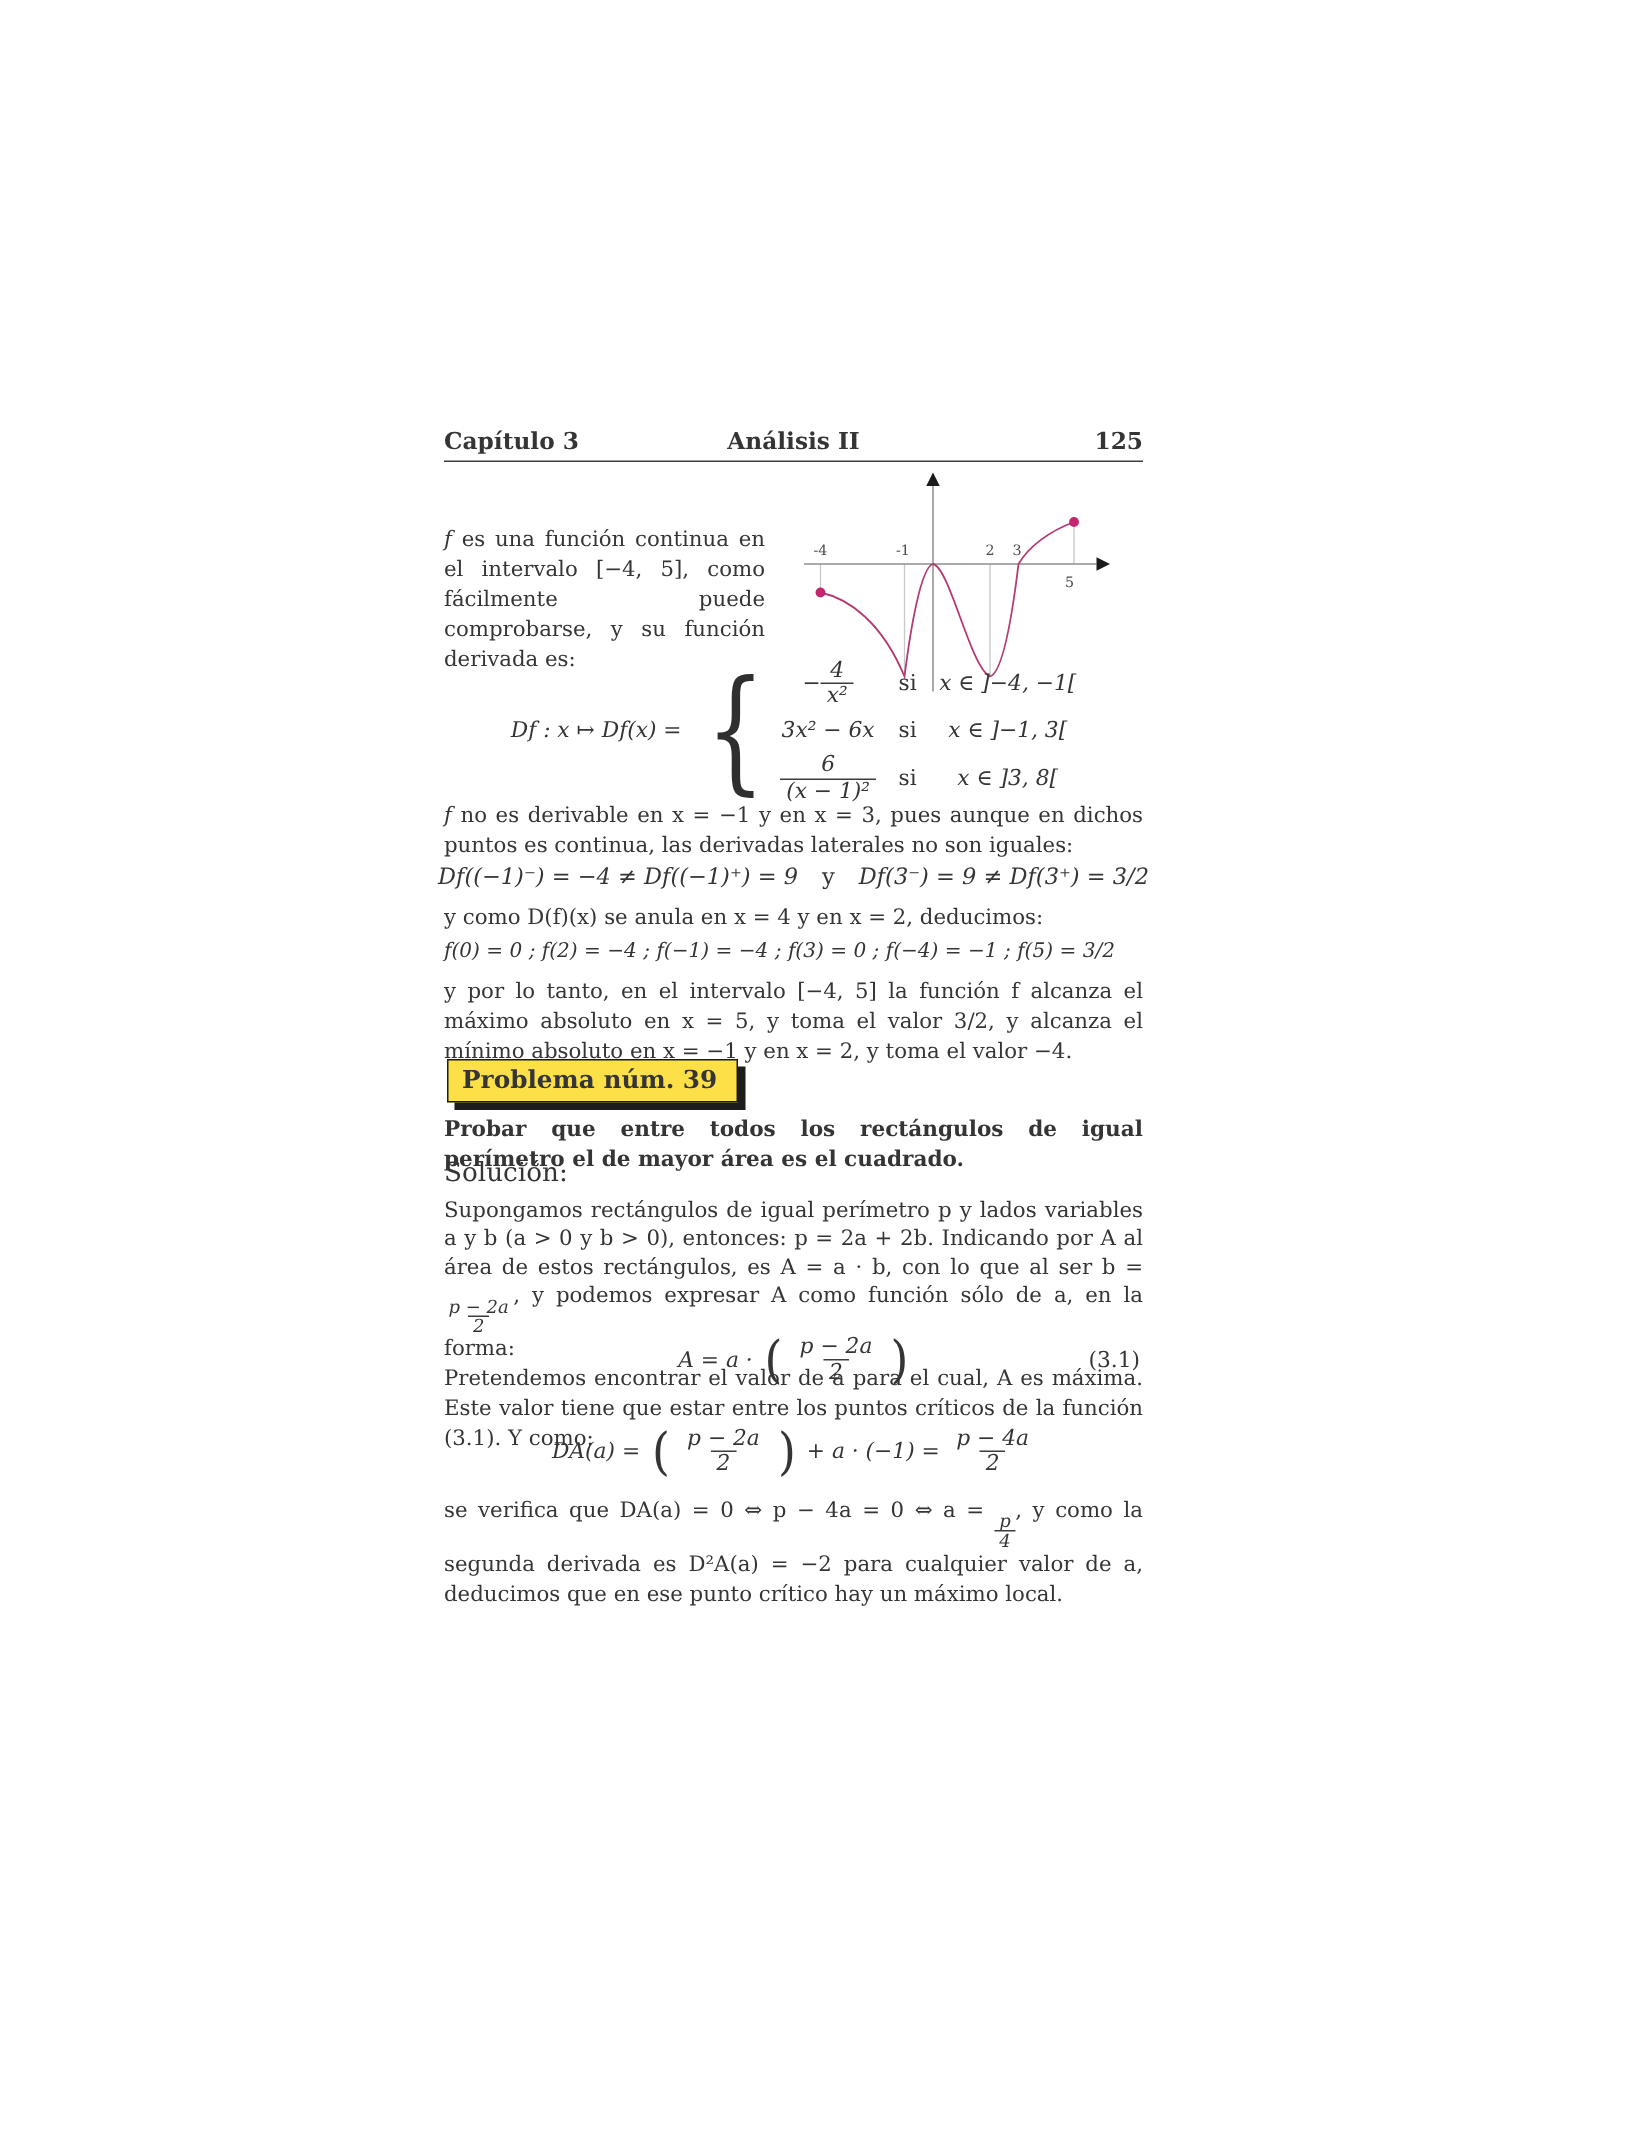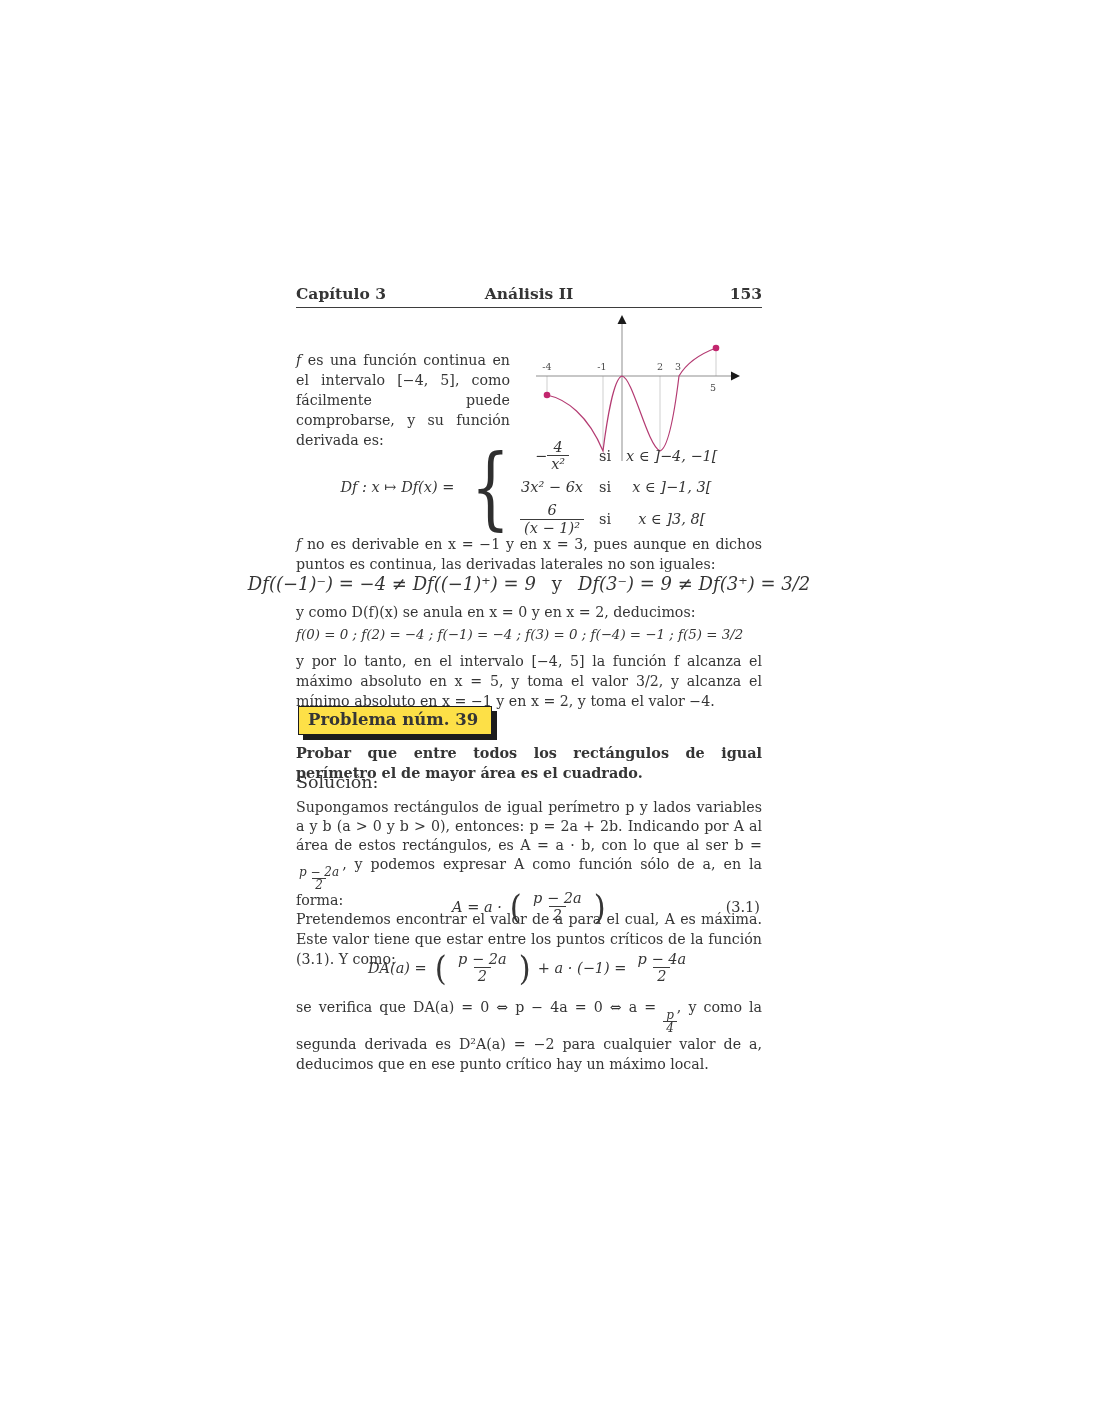--- a/index.html
+++ b/index.html
@@ -37,21 +37,21 @@
   .ifrac .den{border-top:1px solid #3c3c3c;padding:0 3px;}
   .ifrac .num{padding:0 3px;}
   .bp{font-size:34px;font-weight:300;line-height:0;font-style:normal;transform:scaleX(.9);}
   .eq-df{position:absolute;top:126px;left:0;width:466px;display:flex;align-items:center;justify-content:center;}
   .eq-df .lhs{margin-right:9px;}
   .brace{font-size:86px;line-height:0;font-style:normal;transform:scale(.72,1.04);margin-right:2px;color:#2f2f2f;}
   .cases{display:grid;grid-template-columns:auto auto auto;column-gap:15px;row-gap:5px;align-items:center;justify-items:center;}
   .cases .si{font-style:normal;}
   .cexpr{display:inline-flex;align-items:center;}
   .p-nonderiv{top:221px;}
-  .eq-lateral{position:absolute;top:261px;left:0;width:466px;display:flex;justify-content:center;gap:16px;font-size:18px;white-space:nowrap;}
+  .eq-lateral{position:absolute;top:261px;left:0;width:466px;display:flex;justify-content:center;gap:16px;font-size:15px;white-space:nowrap;}
   .p-anula{top:289px;}
   .eq-values{position:absolute;top:312px;left:0;width:466px;font-size:13.4px;white-space:nowrap;}
   .p-conclusion{top:338px;}
   
   .problem-box-wrap{position:absolute;top:393px;left:2px;}
   .problem-box{
     display:inline-block;border:1.3px solid #1c1c1c;background:#fde047;
     box-shadow:5px 5px 0 #1c1c1c;padding:3px 13px 4px 9px;
     font-weight:bold;font-size:16.5px;
   }
@@ -65,21 +65,21 @@
   .p3{top:684px;line-height:20px;}
 </style>
 </head>
 <body>
 
 <div class="page">
 
   <div class="header">
     <span>Capítulo 3</span>
     <span class="center">Análisis II</span>
-    <span class="pageno">153</span>
+    <span class="pageno">125</span>
   </div>
 
   <div class="content">
 
     <div class="figrow">
       <p class="intro-para"><span class="m">f</span><span> es una función continua en el intervalo [−4, 5], como fácilmente puede comprobarse, y su función derivada es:</span></p>
 
       <svg class="figure" width="238" height="152" viewBox="0 0 238 152">
 
         <g>
@@ -141,21 +141,21 @@
     </div>
 
     <p class="abs p-nonderiv"><span class="m">f</span><span> no es derivable en x = −1 y en x = 3, pues aunque en dichos puntos es continua, las derivadas laterales no son iguales:</span></p>
 
     <div class="eq eq-lateral">
       <span class="m">Df((−1)⁻) = −4 ≠ Df((−1)⁺) = 9</span>
       <span>y</span>
       <span class="m">Df(3⁻) = 9 ≠ Df(3⁺) = 3/2</span>
     </div>
 
-    <p class="abs p-anula">y como D(f)(x) se anula en x = 0 y en x = 2, deducimos:</p>
+    <p class="abs p-anula">y como D(f)(x) se anula en x = 4 y en x = 2, deducimos:</p>
 
     <div class="eq eq-values m">f(0) = 0  ;  f(2) = −4  ;  f(−1) = −4  ;  f(3) = 0  ;  f(−4) = −1  ;  f(5) = 3/2</div>
 
     <p class="abs p-conclusion">y por lo tanto, en el intervalo [−4, 5] la función f alcanza el máximo absoluto en x = 5, y toma el valor 3/2, y alcanza el mínimo absoluto en x = −1 y en x = 2, y toma el valor −4.</p>
 
     <div class="problem-box-wrap">
       <div class="problem-box">Problema núm. 39</div>
     </div>
 
     <p class="abs p-statement">Probar que entre todos los rectángulos de igual perímetro el de mayor área es el cuadrado.</p>

